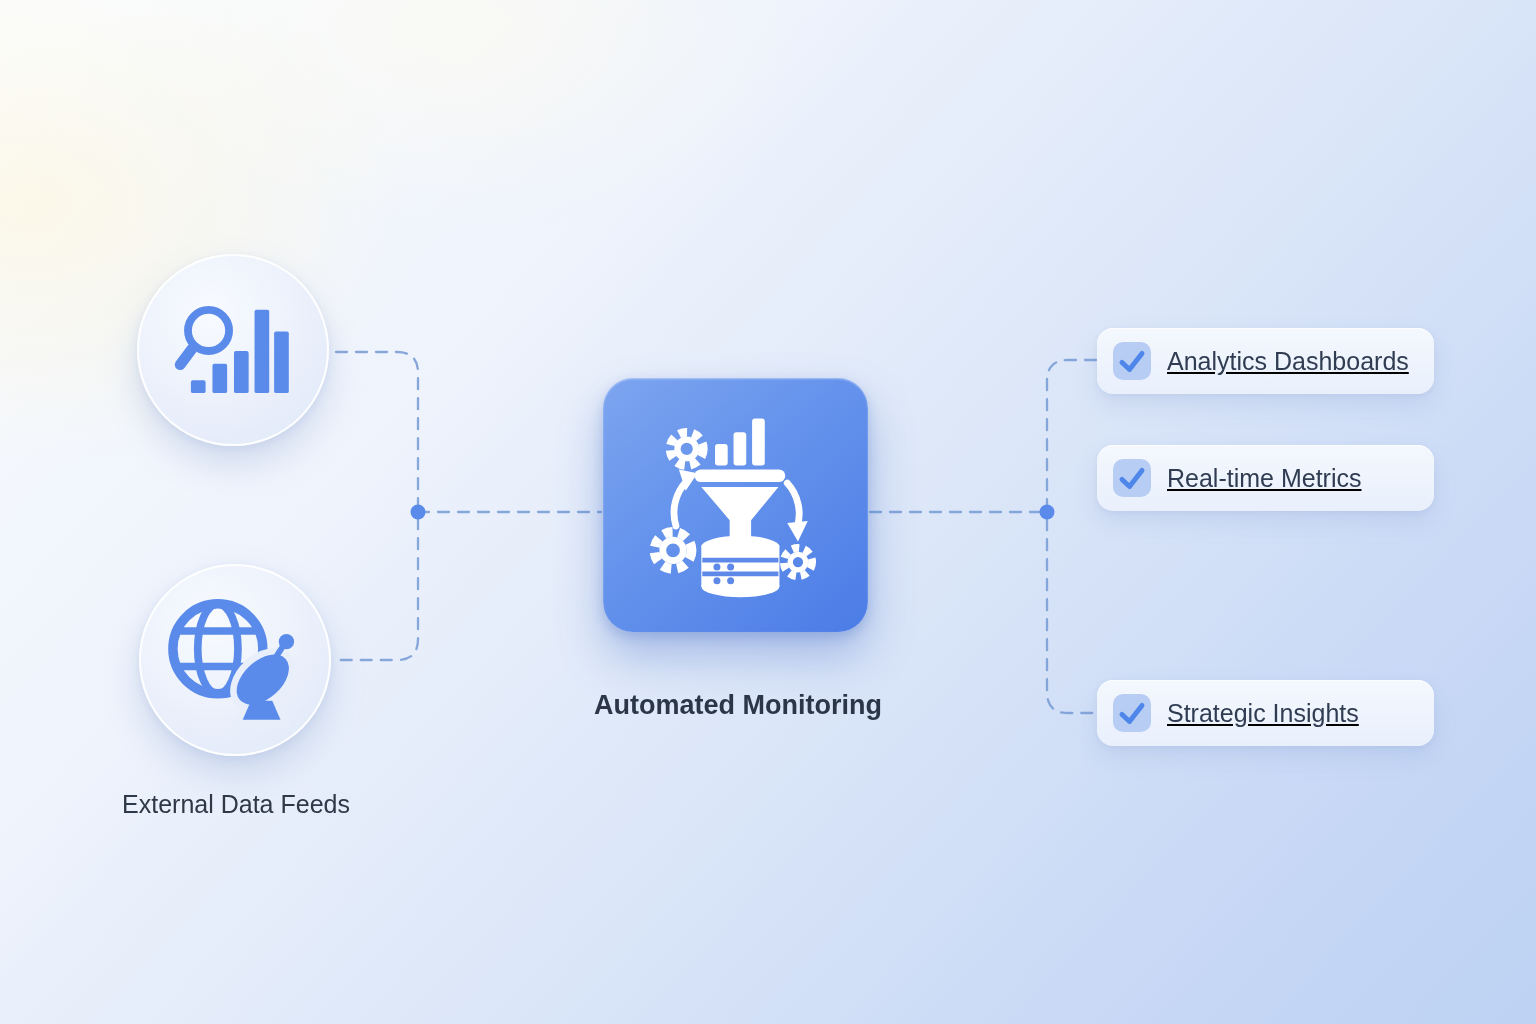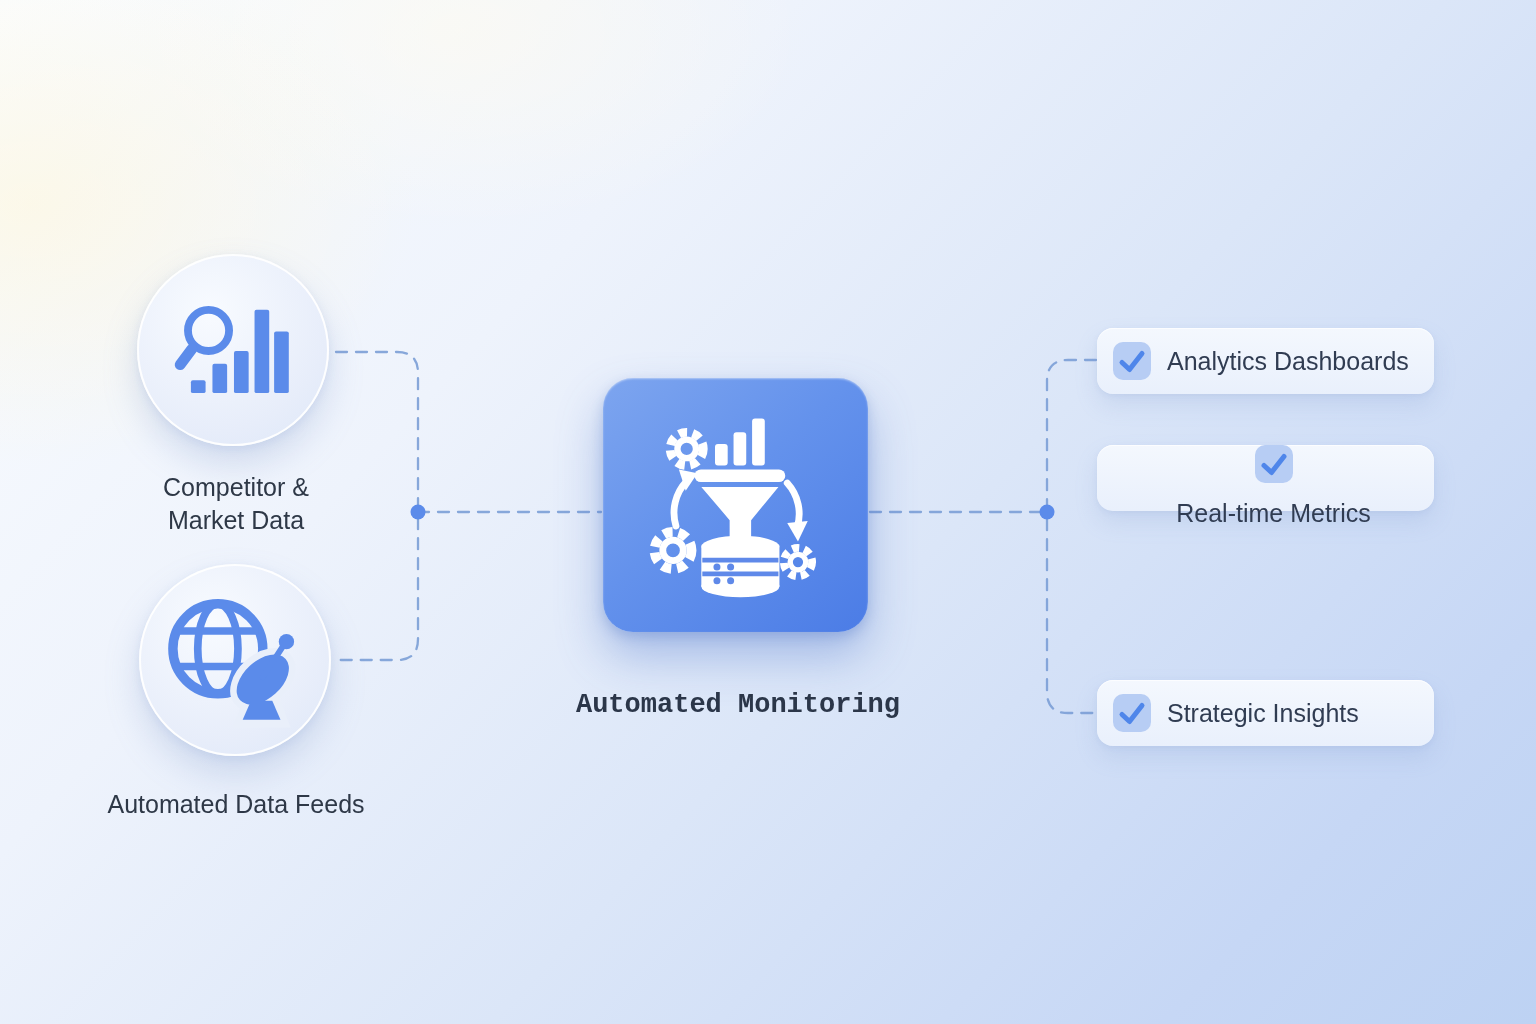--- a/index.html
+++ b/index.html
@@ -41,31 +41,31 @@
   .processor {
     position:absolute; left:603px; top:378px; width:265px; height:254px;
     border-radius:30px;
     background:linear-gradient(140deg, #7da5ef 0%, #6492ec 45%, #4b7ce6 100%);
     box-shadow:0 24px 46px rgba(84,122,205,0.42), 0 5px 12px rgba(90,125,200,0.30),
                inset 0 1px 2px rgba(255,255,255,0.45);
     display:flex; align-items:center; justify-content:center;
   }
   .processor-label {
     position:absolute; left:558px; top:690px; width:360px; text-align:center;
-    font-size:27px; font-weight:600; color:#2b3649; white-space:nowrap;font-family:Liberation Mono, monospace;
+    font-size:27px; font-weight:600; color:#2b3649; white-space:nowrap;
   }
 
   .output-card {
     position:absolute; left:1097px; width:337px; height:66px; border-radius:16px;
     background:linear-gradient(180deg, #f4f8fe 0%, #e9f0fc 100%);
     box-shadow:0 11px 22px rgba(120,150,205,0.18), 0 2px 5px rgba(130,155,205,0.12),
                inset 0 1px 1px rgba(255,255,255,0.8);
-    display:flex; align-items:center; gap:16px; padding-left:16px;
+    display:flex; align-items:center; gap:16px; padding-left:16px;text-decoration:underline;
   }
-  #card-0 { top:328px; } #card-1 { top:445px;flex-direction:column; } #card-2 { top:563px; } #card-3 { top:680px;text-align:right; }
+  #card-0 { top:328px; } #card-1 { top:445px; } #card-2 { top:563px; } #card-3 { top:680px;text-align:right; }
 
   .checkbox {
     width:38px; height:38px; border-radius:10px; background:#b7cdf4; flex:none;
     display:flex; align-items:center; justify-content:center; cursor:pointer;
   }
   .card-label { font-size:25px; font-weight:500; color:#303c52; white-space:nowrap; }
 </style>
 </head>
 <body>
 
@@ -86,21 +86,20 @@
         <rect x="18" y="78" width="15" height="13" rx="2"></rect>
         <rect x="40" y="61" width="15" height="30" rx="2"></rect>
         <rect x="62" y="48" width="15" height="43" rx="2"></rect>
         <rect x="83" y="6" width="15" height="85" rx="2"></rect>
         <rect x="103" y="28" width="15" height="63" rx="2"></rect>
       </g>
       <circle cx="36" cy="27" r="21" fill="none" stroke="#5b8bea" stroke-width="8"></circle>
       <line x1="19" y1="46" x2="7" y2="62" stroke="#5b8bea" stroke-width="11" stroke-linecap="round"></line>
     </svg>
   </div>
-  <div class="source-label" id="label-competitor">Competitor &amp; Market Data</div>
 
   <div class="source-circle" id="circle-external">
     <svg width="148" height="136" viewBox="0 0 125 115">
       <g fill="none" stroke="#5b8bea" stroke-width="8">
         <circle cx="48" cy="48" r="38"></circle>
       </g>
       <g fill="none" stroke="#5b8bea" stroke-width="6.5">
         <ellipse cx="48" cy="48" rx="17" ry="38"></ellipse>
         <line x1="14" y1="33" x2="82" y2="33"></line>
         <line x1="14" y1="63" x2="82" y2="63"></line>
@@ -111,21 +110,21 @@
         <path d="M 74 92 L 96 92 L 103 110 L 67 110 Z"></path>
       </g>
       <g fill="#5b8bea">
         <ellipse cx="86" cy="74" rx="26" ry="16" transform="rotate(-42 86 74)"></ellipse>
         <path d="M 76 92 L 94 92 L 101 108 L 69 108 Z"></path>
       </g>
       <line x1="86" y1="72" x2="103" y2="46" stroke="#5b8bea" stroke-width="5" stroke-linecap="round"></line>
       <circle cx="106" cy="42" r="6.5" fill="#5b8bea"></circle>
     </svg>
   </div>
-  <div class="source-label" id="label-external">Automated Data Feeds</div>
+  <div class="source-label" id="label-external">External Data Feeds</div>
 
   <div class="processor">
     <svg width="205" height="205" viewBox="0 0 210 210">
 
       <g fill="#ffffff">
         <rect x="84" y="42" width="13" height="22" rx="3"></rect>
         <rect x="103" y="30" width="13" height="34" rx="3"></rect>
         <rect x="122" y="16" width="13" height="48" rx="3"></rect>
       </g>
 

